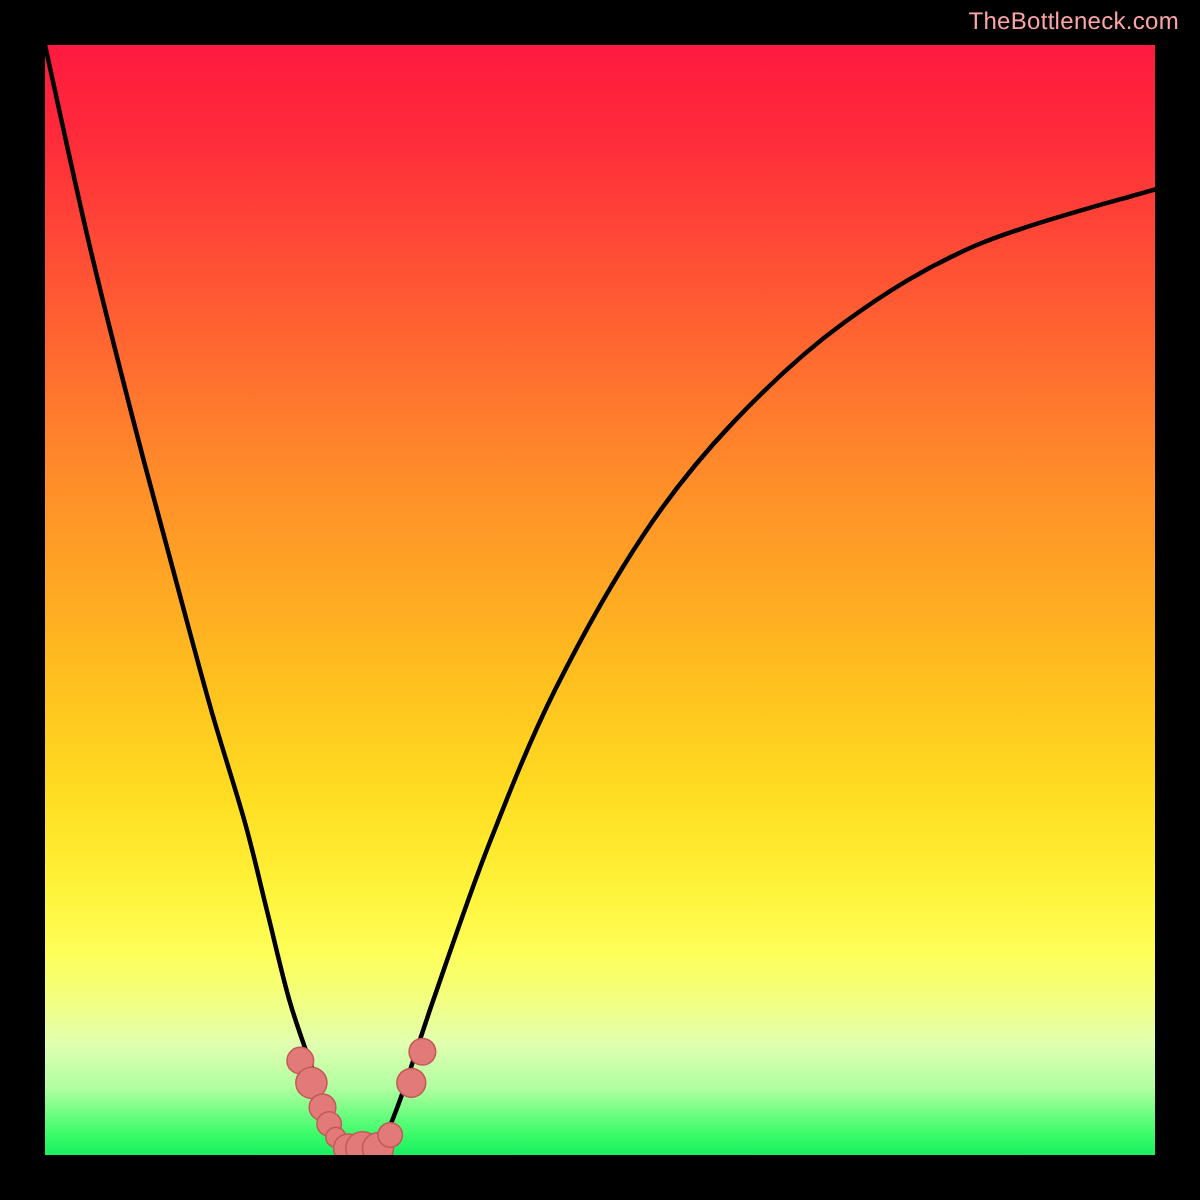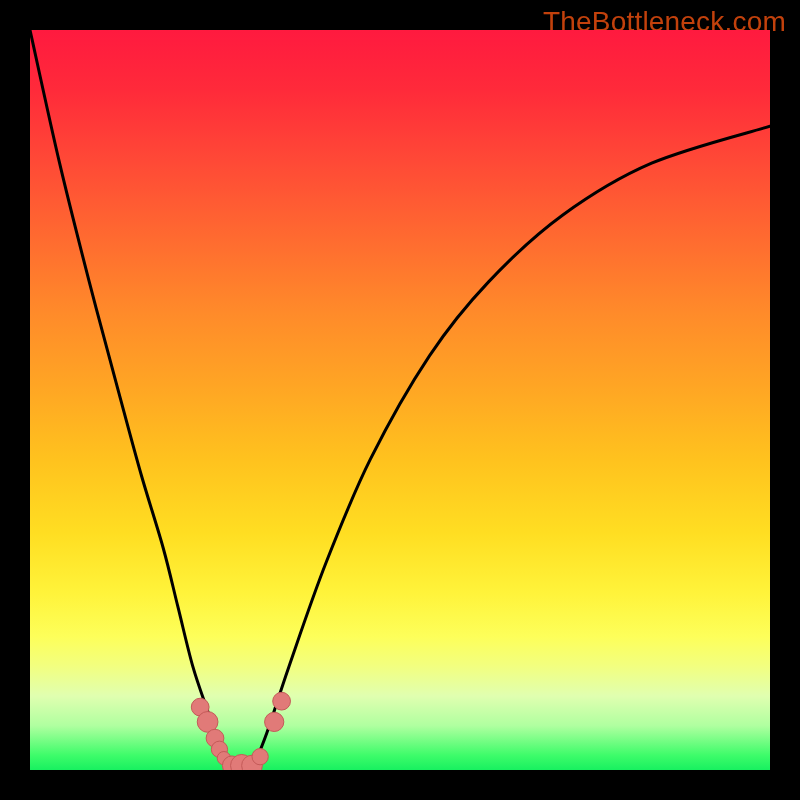--- a/index.html
+++ b/index.html
@@ -42,22 +42,22 @@
       #b0ffa0 94%,
       #3efc6a 98%,
       #18f060 100%
     );
     overflow: hidden;
   }
   .watermark {
     position: absolute;
     top: 6px;
     right: 14px;
-    color: #c2410c;
-    font-size: 28px;
+    color: #fca5a5;
+    font-size: 16px;
     letter-spacing: 0.2px;
     font-weight: 500;
     user-select: none;
   }
   svg.curves {
     position: absolute;
     inset: 0;
     width: 740px;
     height: 740px;
   }

